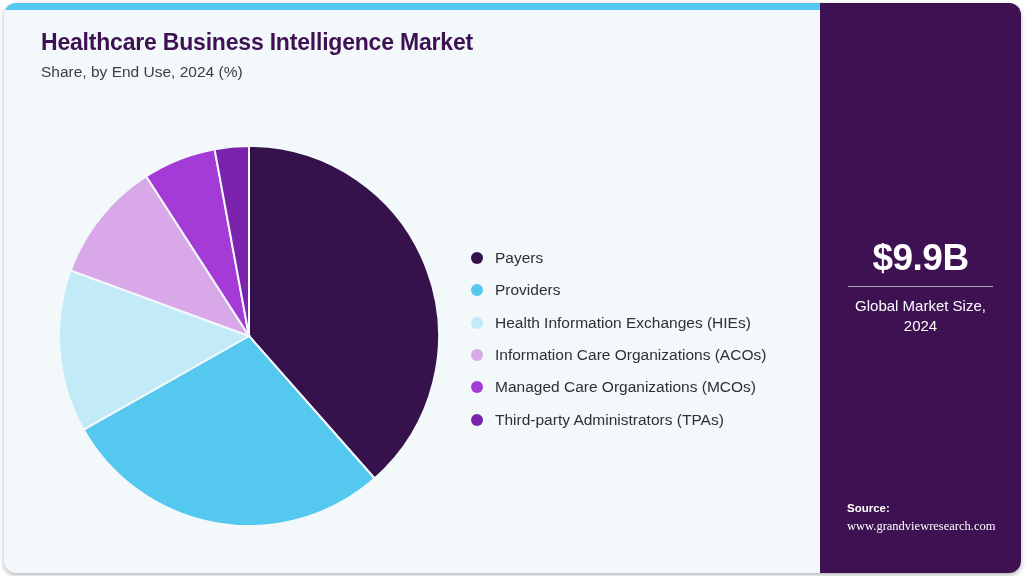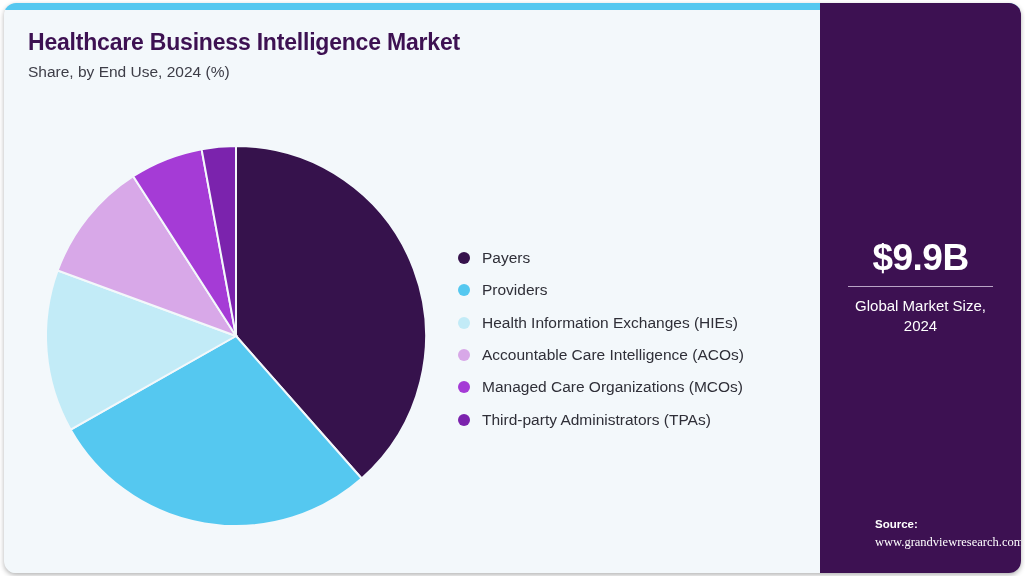--- a/index.html
+++ b/index.html
@@ -10,21 +10,21 @@
   }
   .card{
     position:absolute;left:4px;top:3px;width:1017px;height:570px;
     border-radius:12px;overflow:hidden;background:#f3f8fb;
     box-shadow:0 2px 5px rgba(0,0,0,0.30);
   }
   .topbar{
     position:absolute;left:0;top:0;width:100%;height:7px;background:#55c8f0;
   }
   .leftpane{
-    position:absolute;left:4px;top:7px;width:816px;height:563px;background:#f3f8fb;
+    position:absolute;left:17px;top:7px;width:816px;height:563px;background:#f3f8fb;
   }
   .title{
     position:absolute;left:20px;top:19px;
     font-size:23px;font-weight:bold;color:#3d1152;letter-spacing:-0.2px;
     white-space:nowrap;
   }
   .subtitle{
     position:absolute;left:20px;top:53px;
     font-size:15.5px;color:#3d3d47;white-space:nowrap;
   }
@@ -75,21 +75,21 @@
     font-size:37px;font-weight:bold;color:#ffffff;letter-spacing:-0.5px;
     line-height:1.05;
   }
   .stat-rule{
     width:145px;height:1px;background:#b9a4c6;margin:8px auto 9px auto;
   }
   .stat-caption{
     font-size:15px;color:#ffffff;line-height:1.35;padding:0 22px;
   }
   .source{
-    position:absolute;left:27px;bottom:22px;right:10px;margin-left:28px;
+    position:absolute;left:27px;bottom:38px;right:10px;
   }
   .source-label{font-size:11.5px;font-weight:bold;color:#ffffff;line-height:1.5;}
   .source-url{font-size:12.5px;color:#ffffff;line-height:1.45;font-family:Liberation Serif, serif;}
 </style>
 </head>
 <body>
 
 <div class="canvas">
   <div class="card">
 
@@ -119,21 +119,21 @@
           <div class="legend-row">
             <span class="legend-dot" style="background: rgb(85, 200, 240);"></span>
             <span class="legend-label">Providers</span>
           </div>
           <div class="legend-row">
             <span class="legend-dot" style="background: rgb(194, 235, 247);"></span>
             <span class="legend-label">Health Information Exchanges (HIEs)</span>
           </div>
           <div class="legend-row">
             <span class="legend-dot" style="background: rgb(216, 168, 232);"></span>
-            <span class="legend-label">Accountable Care Intelligence (ACOs)</span>
+            <span class="legend-label">Information Care Organizations (ACOs)</span>
           </div>
           <div class="legend-row">
             <span class="legend-dot" style="background: rgb(165, 59, 214);"></span>
             <span class="legend-label">Managed Care Organizations (MCOs)</span>
           </div>
           <div class="legend-row">
             <span class="legend-dot" style="background: rgb(123, 35, 173);"></span>
             <span class="legend-label">Third-party Administrators (TPAs)</span>
           </div>
         </div>

